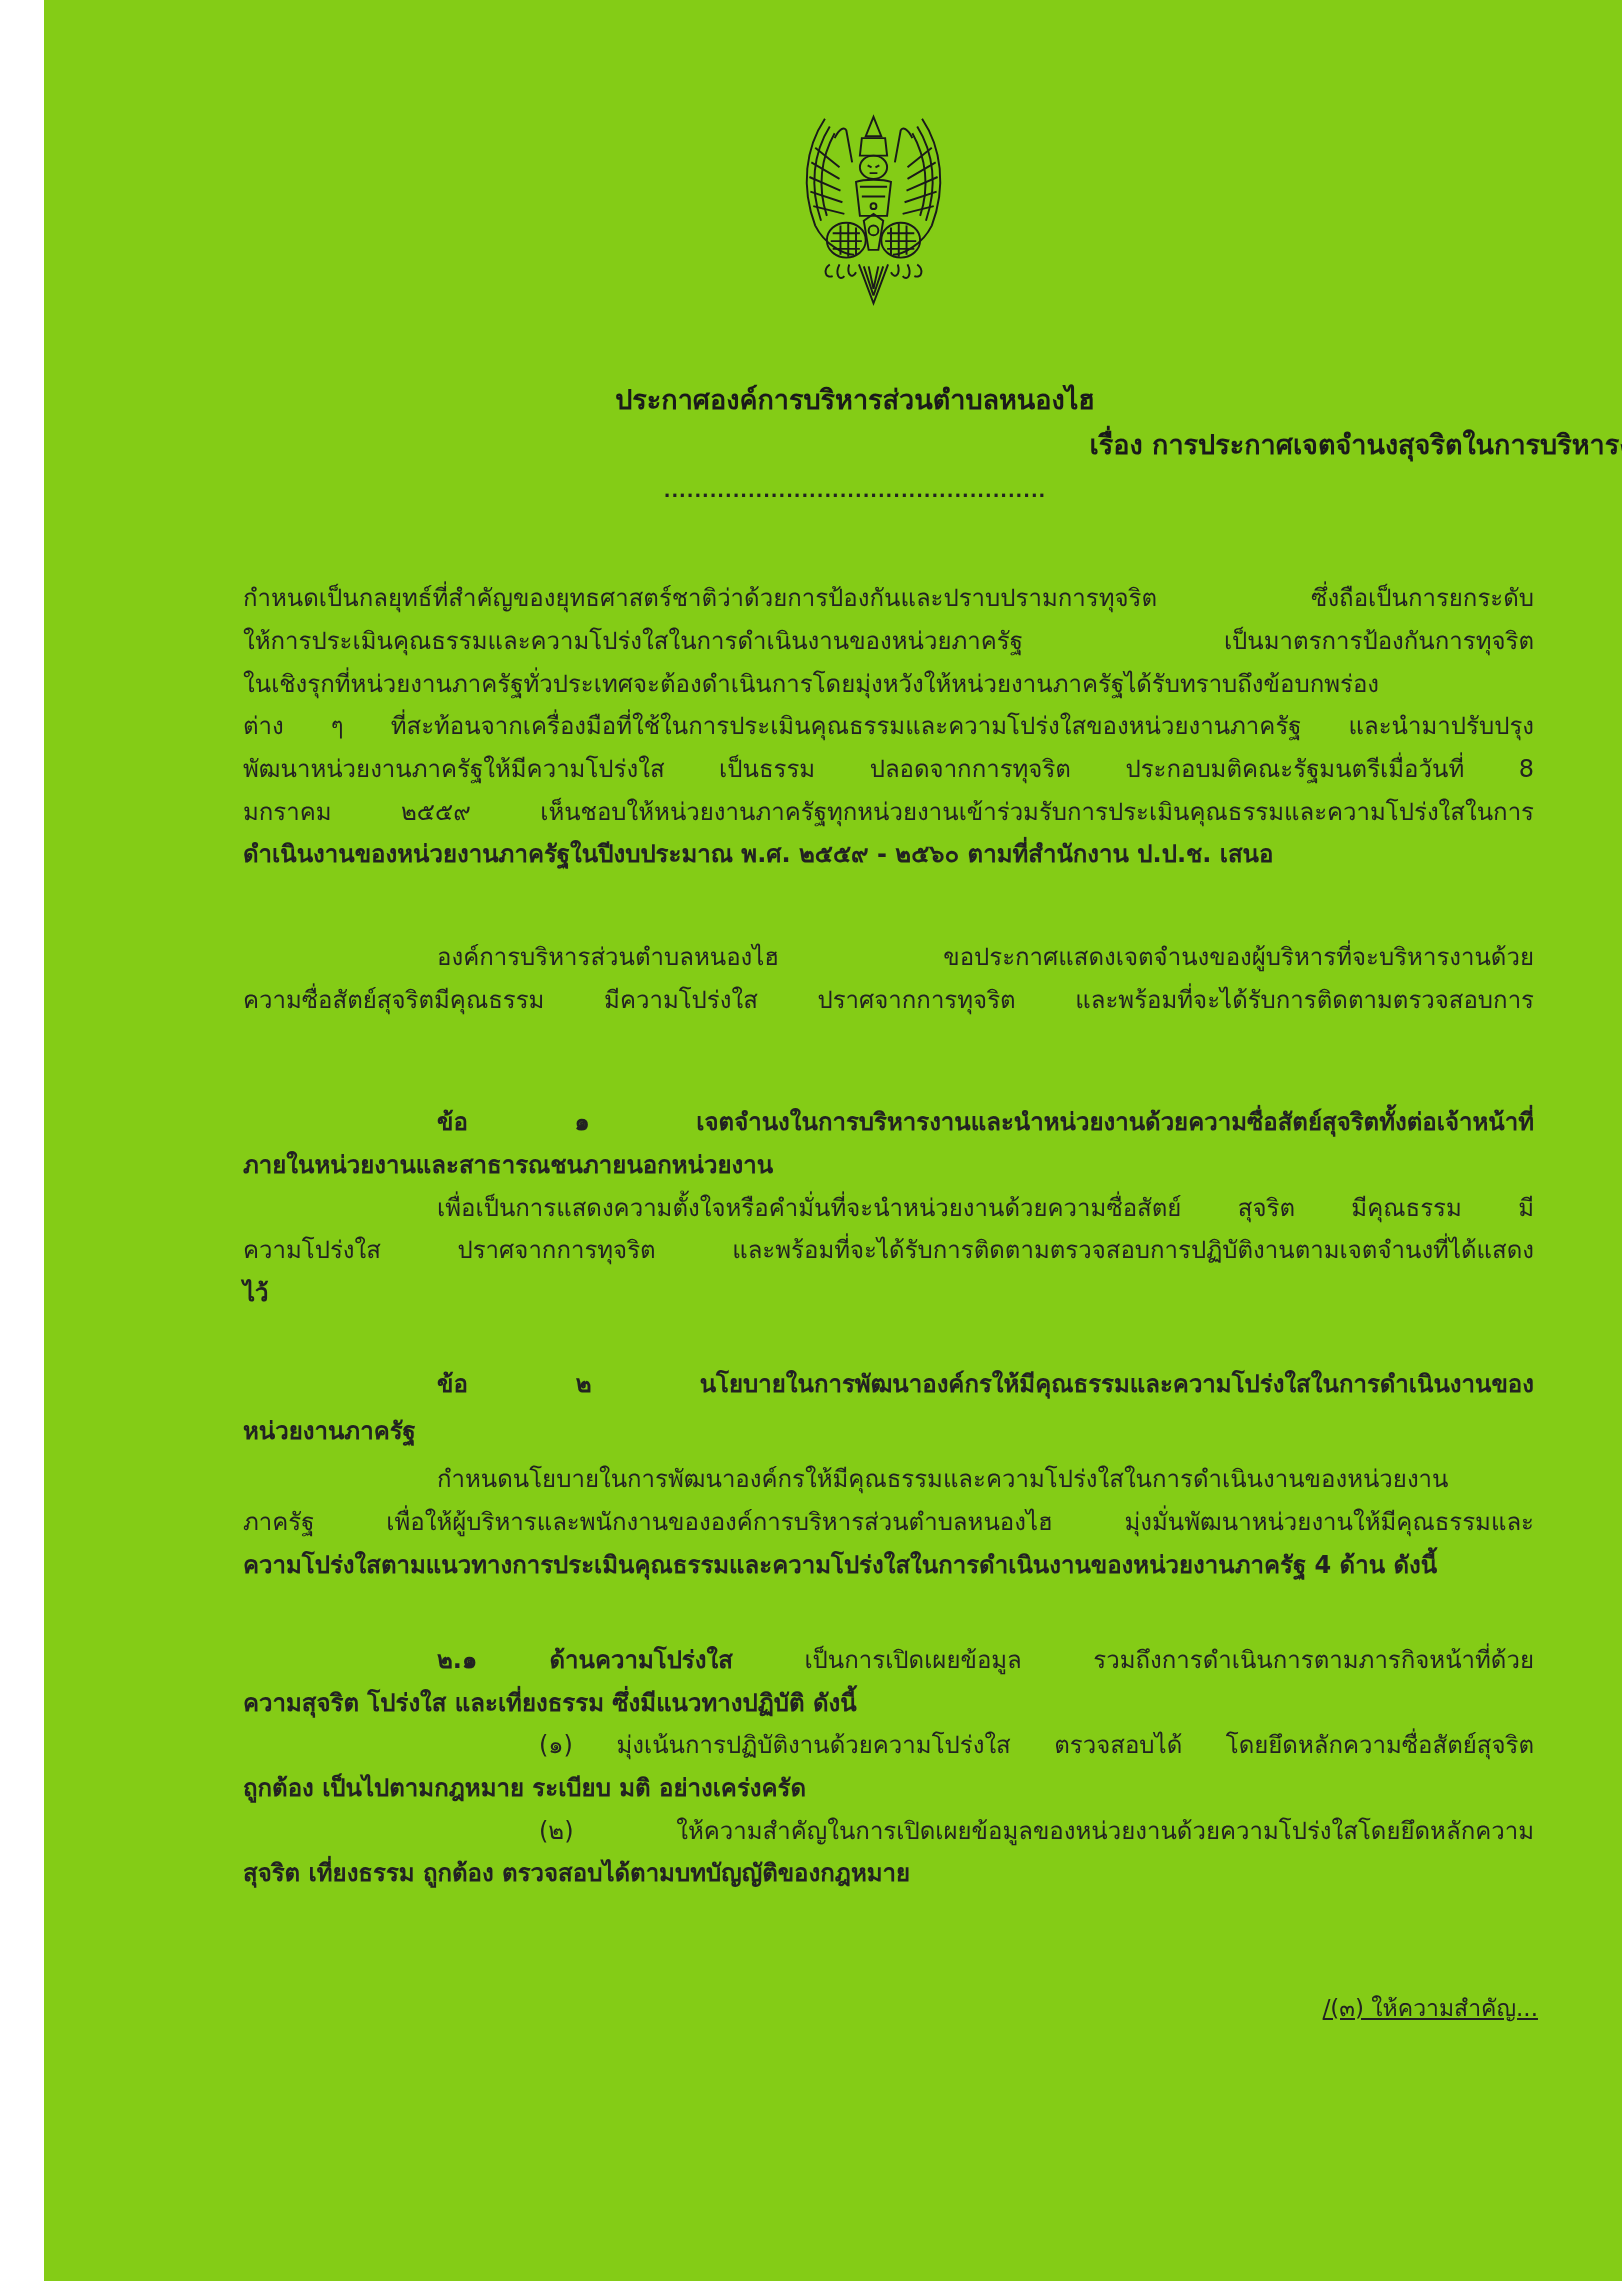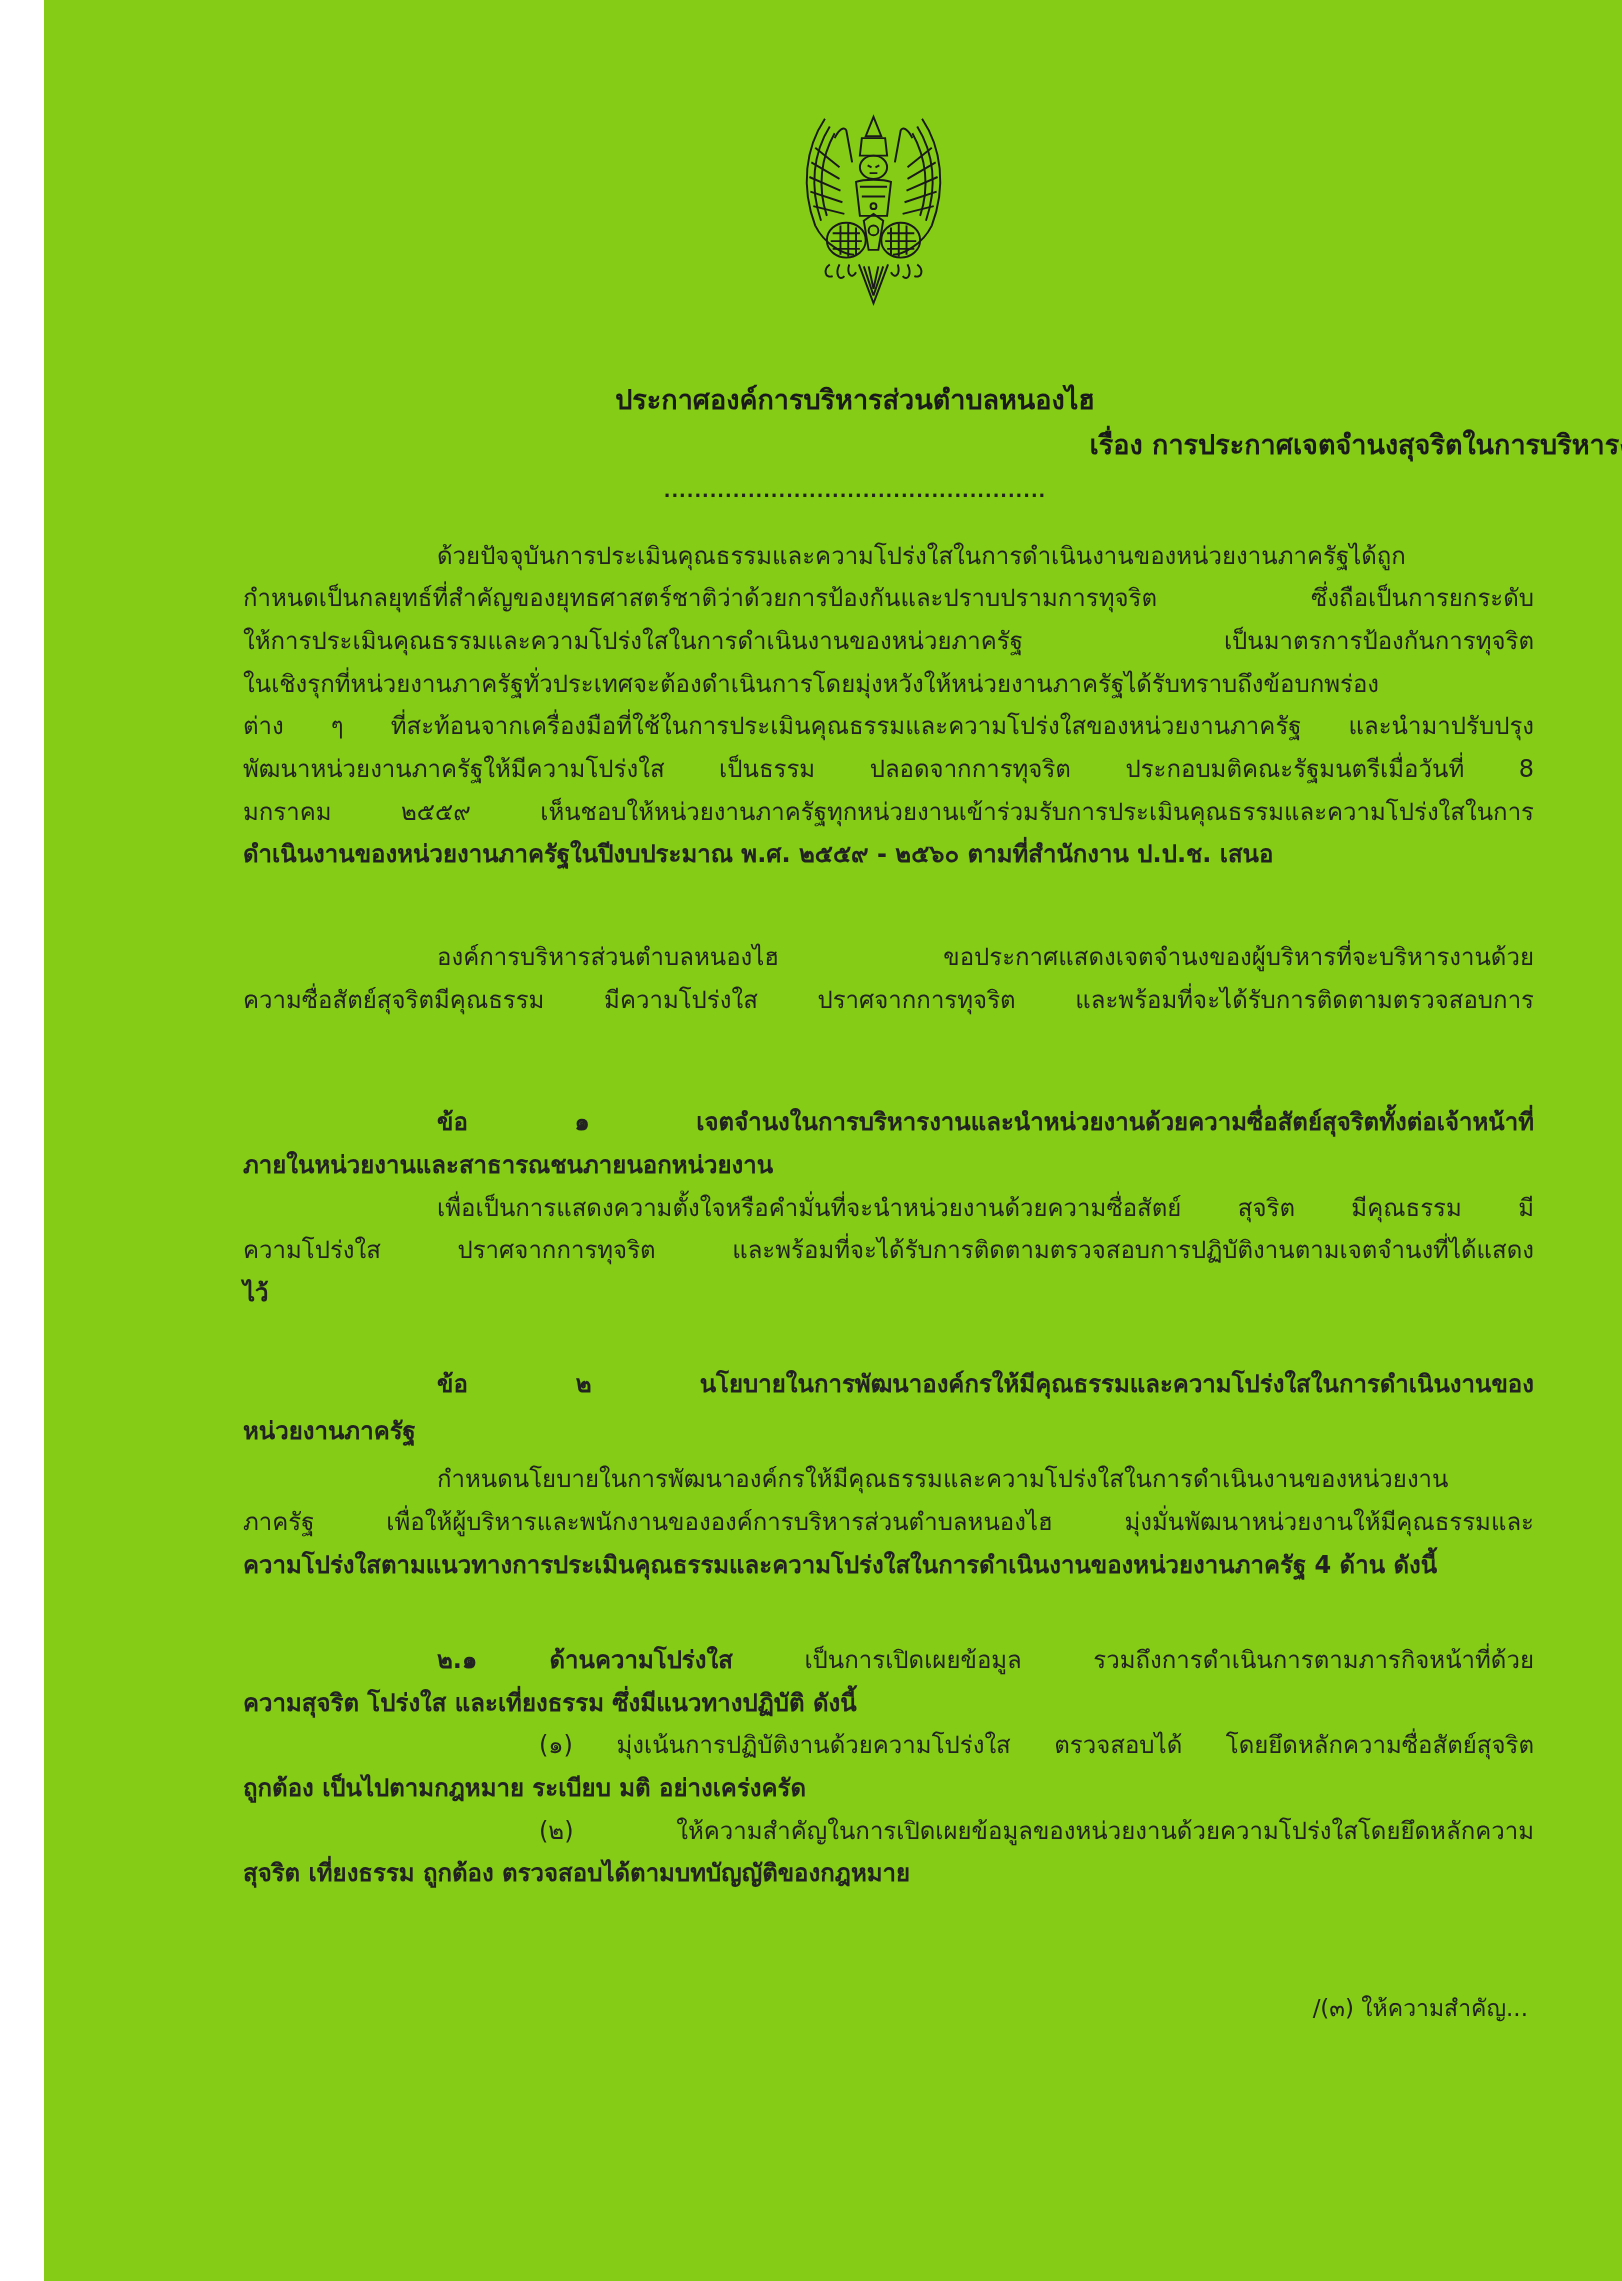--- a/index.html
+++ b/index.html
@@ -69,24 +69,25 @@
       text-align-last: left;
       font-weight: bold;
     }
     .line.indent1 { left: 393px; width: 1097px; }
     .line.indent2 { left: 495px; width: 995px; }
     .line.bold { font-weight: bold; }
     .inline-bold { font-weight: bold; }
     .continuation {
       position: absolute;
       top: 1989px;
-      right: 138px;
+      right: 128px;
       font-size: 23px;
       line-height: 39px;
       color: #222;
+      text-decoration: underline;
     }
   </style>
 </head>
 <body>
 
 <div class="page">
 
   <div class="emblem">
     <svg viewBox="0 0 180 210" xmlns="http://www.w3.org/2000/svg">
       <g fill="none" stroke="#1a1a1a" stroke-width="2">
@@ -128,21 +129,20 @@
         <path d="M75 160 L90 200 L105 160"></path>
         <path d="M80 162 L90 192 M100 162 L90 192 M85 162 L90 185 M95 162 L90 185"></path>
       </g>
     </svg>
   </div>
 
   <div class="title title-1">ประกาศองค์การบริหารส่วนตำบลหนองไฮ</div>
   <div class="title title-2">เรื่อง การประกาศเจตจำนงสุจริตในการบริหารงาน</div>
   <div class="dots">..................................................</div>
 
-  <div class="line indent1" style="top:537px">ด้วยปัจจุบันการประเมินคุณธรรมและความโปร่งใสในการดำเนินงานของหน่วยงานภาครัฐได้ถูก</div>
   <div class="line" style="top:579px">กำหนดเป็นกลยุทธ์ที่สำคัญของยุทธศาสตร์ชาติว่าด้วยการป้องกันและปราบปรามการทุจริต ซึ่งถือเป็นการยกระดับ</div>
   <div class="line" style="top:622px">ให้การประเมินคุณธรรมและความโปร่งใสในการดำเนินงานของหน่วยภาครัฐ เป็นมาตรการป้องกันการทุจริต</div>
   <div class="line" style="top:665px">ในเชิงรุกที่หน่วยงานภาครัฐทั่วประเทศจะต้องดำเนินการโดยมุ่งหวังให้หน่วยงานภาครัฐได้รับทราบถึงข้อบกพร่อง</div>
   <div class="line" style="top:707px">ต่าง ๆ ที่สะท้อนจากเครื่องมือที่ใช้ในการประเมินคุณธรรมและความโปร่งใสของหน่วยงานภาครัฐ และนำมาปรับปรุง</div>
   <div class="line" style="top:750px">พัฒนาหน่วยงานภาครัฐให้มีความโปร่งใส เป็นธรรม ปลอดจากการทุจริต ประกอบมติคณะรัฐมนตรีเมื่อวันที่ 8</div>
   <div class="line" style="top:793px">มกราคม ๒๕๕๙ เห็นชอบให้หน่วยงานภาครัฐทุกหน่วยงานเข้าร่วมรับการประเมินคุณธรรมและความโปร่งใสในการ</div>
   <div class="line last" style="top:835px">ดำเนินงานของหน่วยงานภาครัฐในปีงบประมาณ พ.ศ. ๒๕๕๙ - ๒๕๖๐ ตามที่สำนักงาน ป.ป.ช. เสนอ</div>
 
   <div class="line indent1" style="top:938px">องค์การบริหารส่วนตำบลหนองไฮ ขอประกาศแสดงเจตจำนงของผู้บริหารที่จะบริหารงานด้วย</div>
   <div class="line" style="top:981px">ความซื่อสัตย์สุจริตมีคุณธรรม มีความโปร่งใส ปราศจากการทุจริต และพร้อมที่จะได้รับการติดตามตรวจสอบการ</div>

